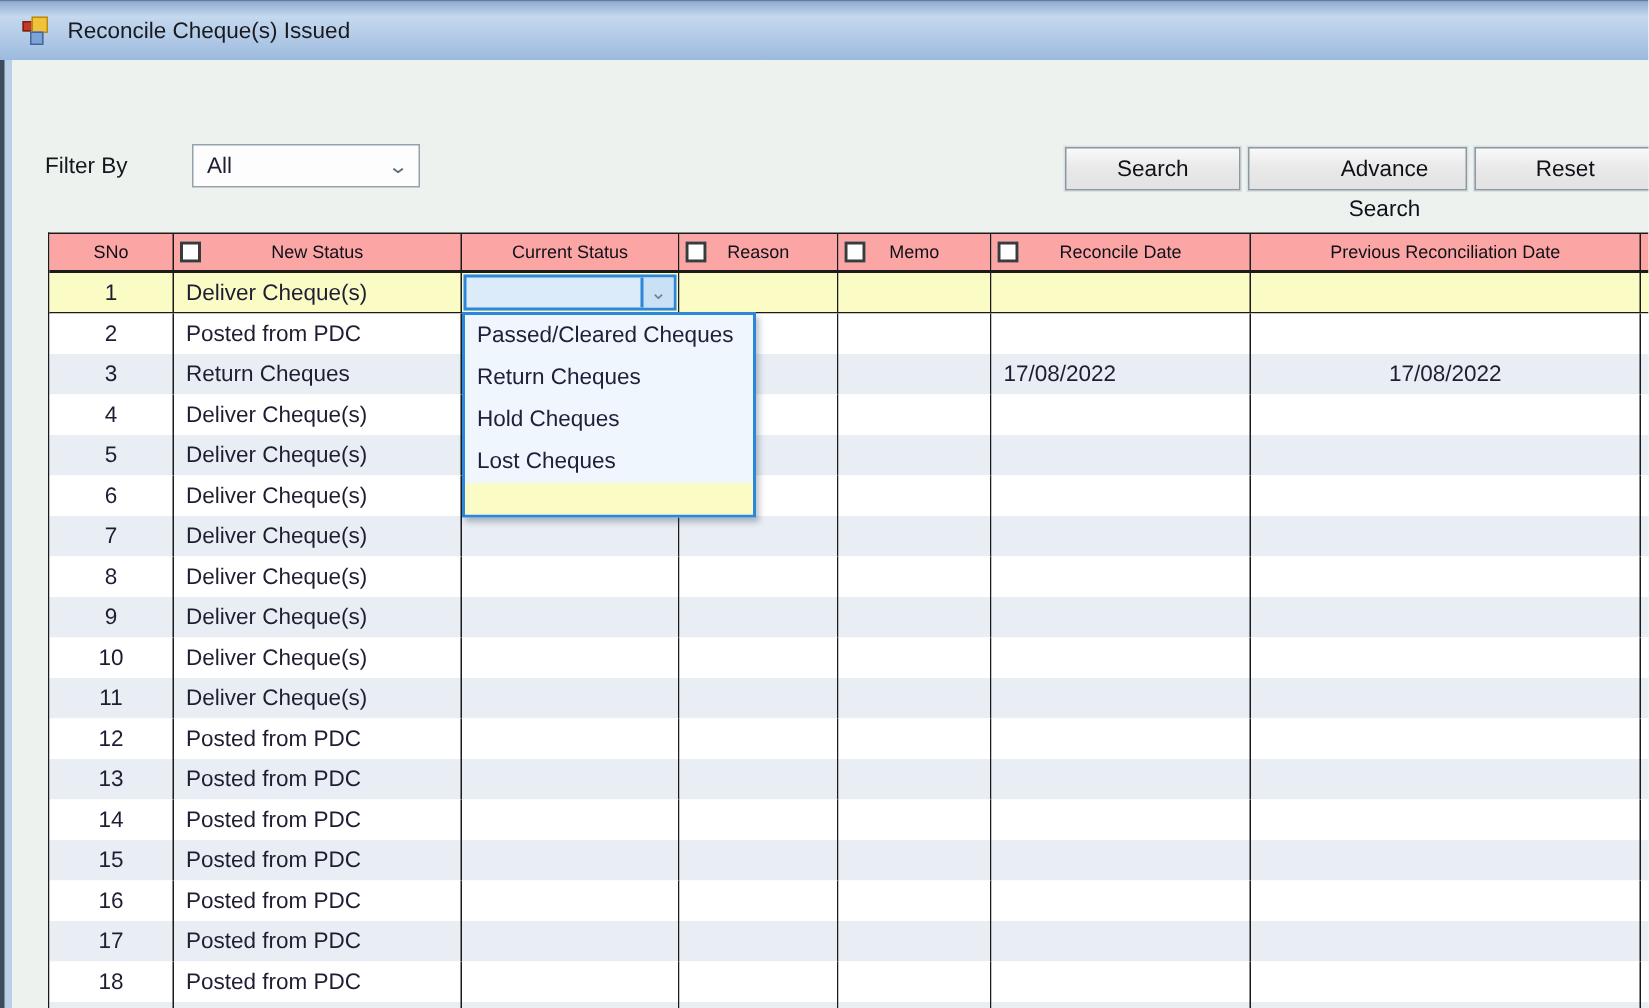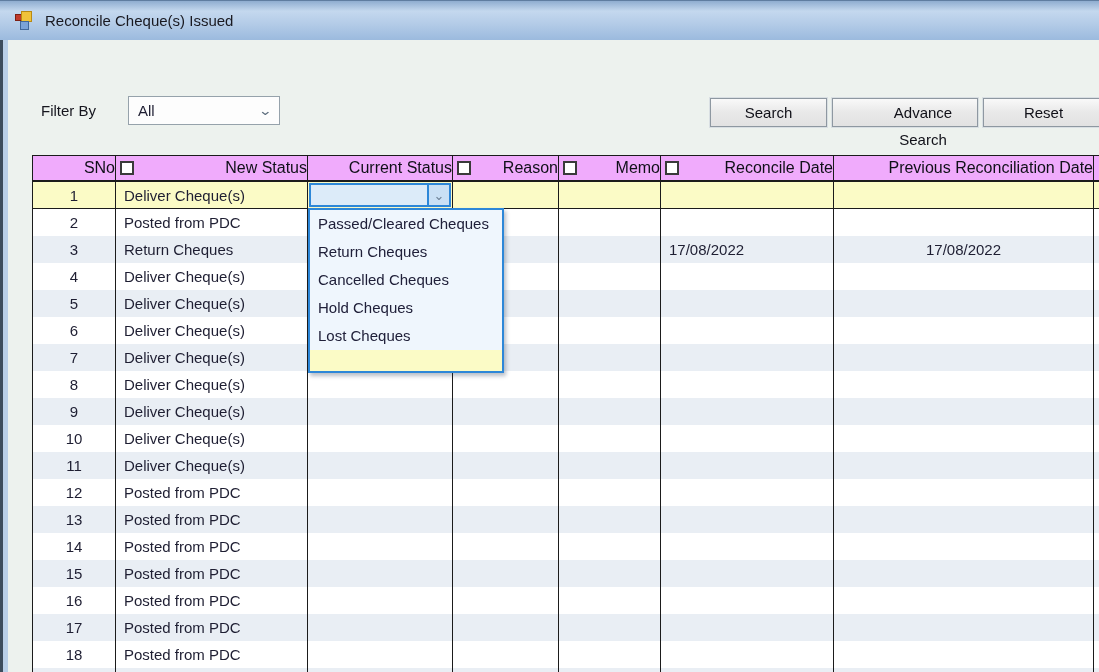--- a/index.html
+++ b/index.html
@@ -23,21 +23,21 @@
   .form-icon .sq-yellow { position:absolute; left:6px; top:0;   width:11px; height:11px; background:#f0c33a; border:1px solid #b98a14; }
   .form-icon .sq-blue   { position:absolute; left:5px; top:10px; width:9px; height:9px;  background:#7ba3d8; border:1px solid #42689a; }
   .title-text { margin-left:10px; font-size:15px; color:#191920; }
 
   .win-left-border {
     position:absolute; left:0; top:40px; width:8px; height:632px;
     background:#b9cfe7; border-left:3px solid #3c4c5c;
   }
 
   
-  .filter-label { position:absolute; left:41px; top:102px; font-size:15px; color:#16161e; }
+  .filter-label { position:absolute; left:30px; top:102px; font-size:15px; color:#16161e; }
   .filter-combo {
     position:absolute; left:128px; top:96px; width:152px; height:29px;
     background:#fdfdfd; border:1px solid #96a2ab;
     display:flex; align-items:center; justify-content:space-between;
     font-size:15px; padding:0 8px 0 9px; cursor:default;
   }
   .combo-chevron { font-size:13px; color:#5b6c7c; line-height:1; transform:scaleX(1.3); }
 
   
   .btn {
@@ -51,21 +51,21 @@
   .btn-reset { left:983px; width:121px; }
 
   
   .grid {
     position:absolute; left:32px; top:155px; width:1067px;
     border-top:1px solid #1b1b1b; border-left:1px solid #1b1b1b;
     background:#fff;
   }
   .g-row { display:grid; grid-template-columns:83px 192px 145px 106px 102px 173px 260px 6px; }
   .g-head { height:26px; border-bottom:2px solid #1b1b1b; }
-  .g-head .cell { background:#f0abfc; font-size:16px; color:#101018;justify-content:flex-end; }
+  .g-head .cell { background:#fca5a5; font-size:12px; color:#101018; }
   .cell {
     position:relative; height:100%;
     display:flex; align-items:center; justify-content:center;
     border-right:1px solid #1b1b1b; overflow:hidden;
     font-size:15px; white-space:nowrap;
   }
   .cell.filler { border-right:none; }
   .cell.left { justify-content:flex-start; padding-left:8px; }
   .hdr-checkbox {
     position:absolute; left:4px; top:50%; transform:translateY(-50%);
@@ -350,17 +350,16 @@
         <div class="cell"></div>
         <div class="cell"></div>
         <div class="cell filler"></div>
       </div>
     </div>
 </div>
 
 <div class="dropdown-panel">
     <div class="dropdown-item">Passed/Cleared Cheques</div>
     <div class="dropdown-item">Return Cheques</div>
-    <div class="dropdown-item">Cancelled Cheques</div>
     <div class="dropdown-item">Hold Cheques</div>
     <div class="dropdown-item">Lost Cheques</div>
     <div class="dropdown-item blank"></div>
   </div>
 
 </body></html>

